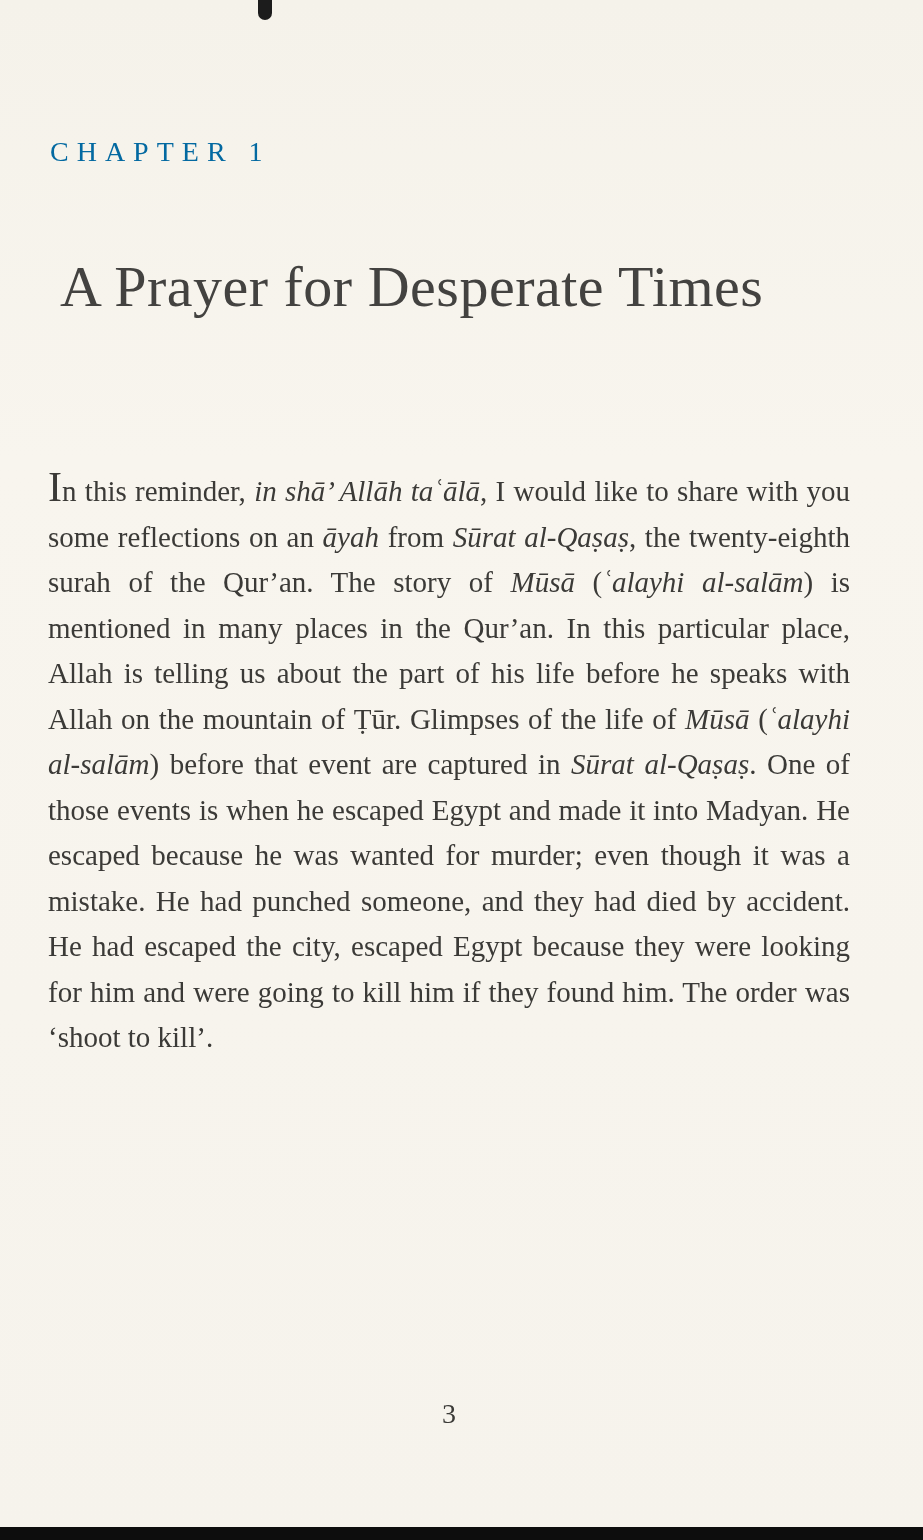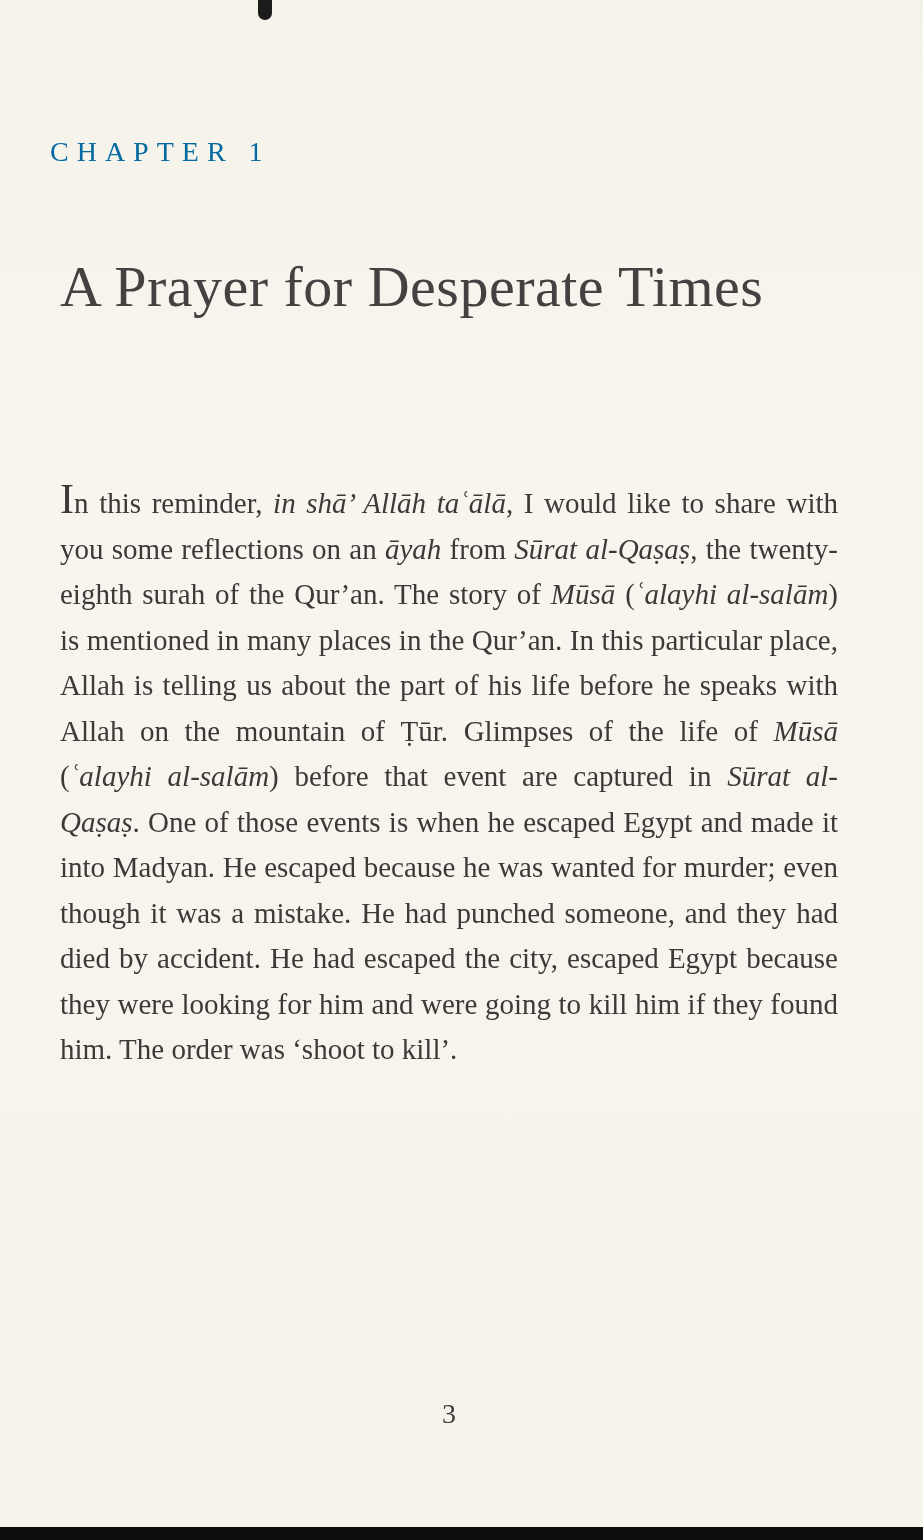--- a/index.html
+++ b/index.html
@@ -42,21 +42,21 @@
     position: absolute;
     top: 466px;
     left: 48px;
     width: 802px;
     font-size: 29px;
     line-height: 45.5px;
     text-align: justify;
     color: #3b3a37;
   }
   p.para {
-    margin: 12px;
+    margin: 0;
   }
   p.para.indent {
     text-indent: 62px;
   }
   .dropcap {
     font-size: 42px;
     line-height: 1;
   }
   .it {
     font-style: italic;

